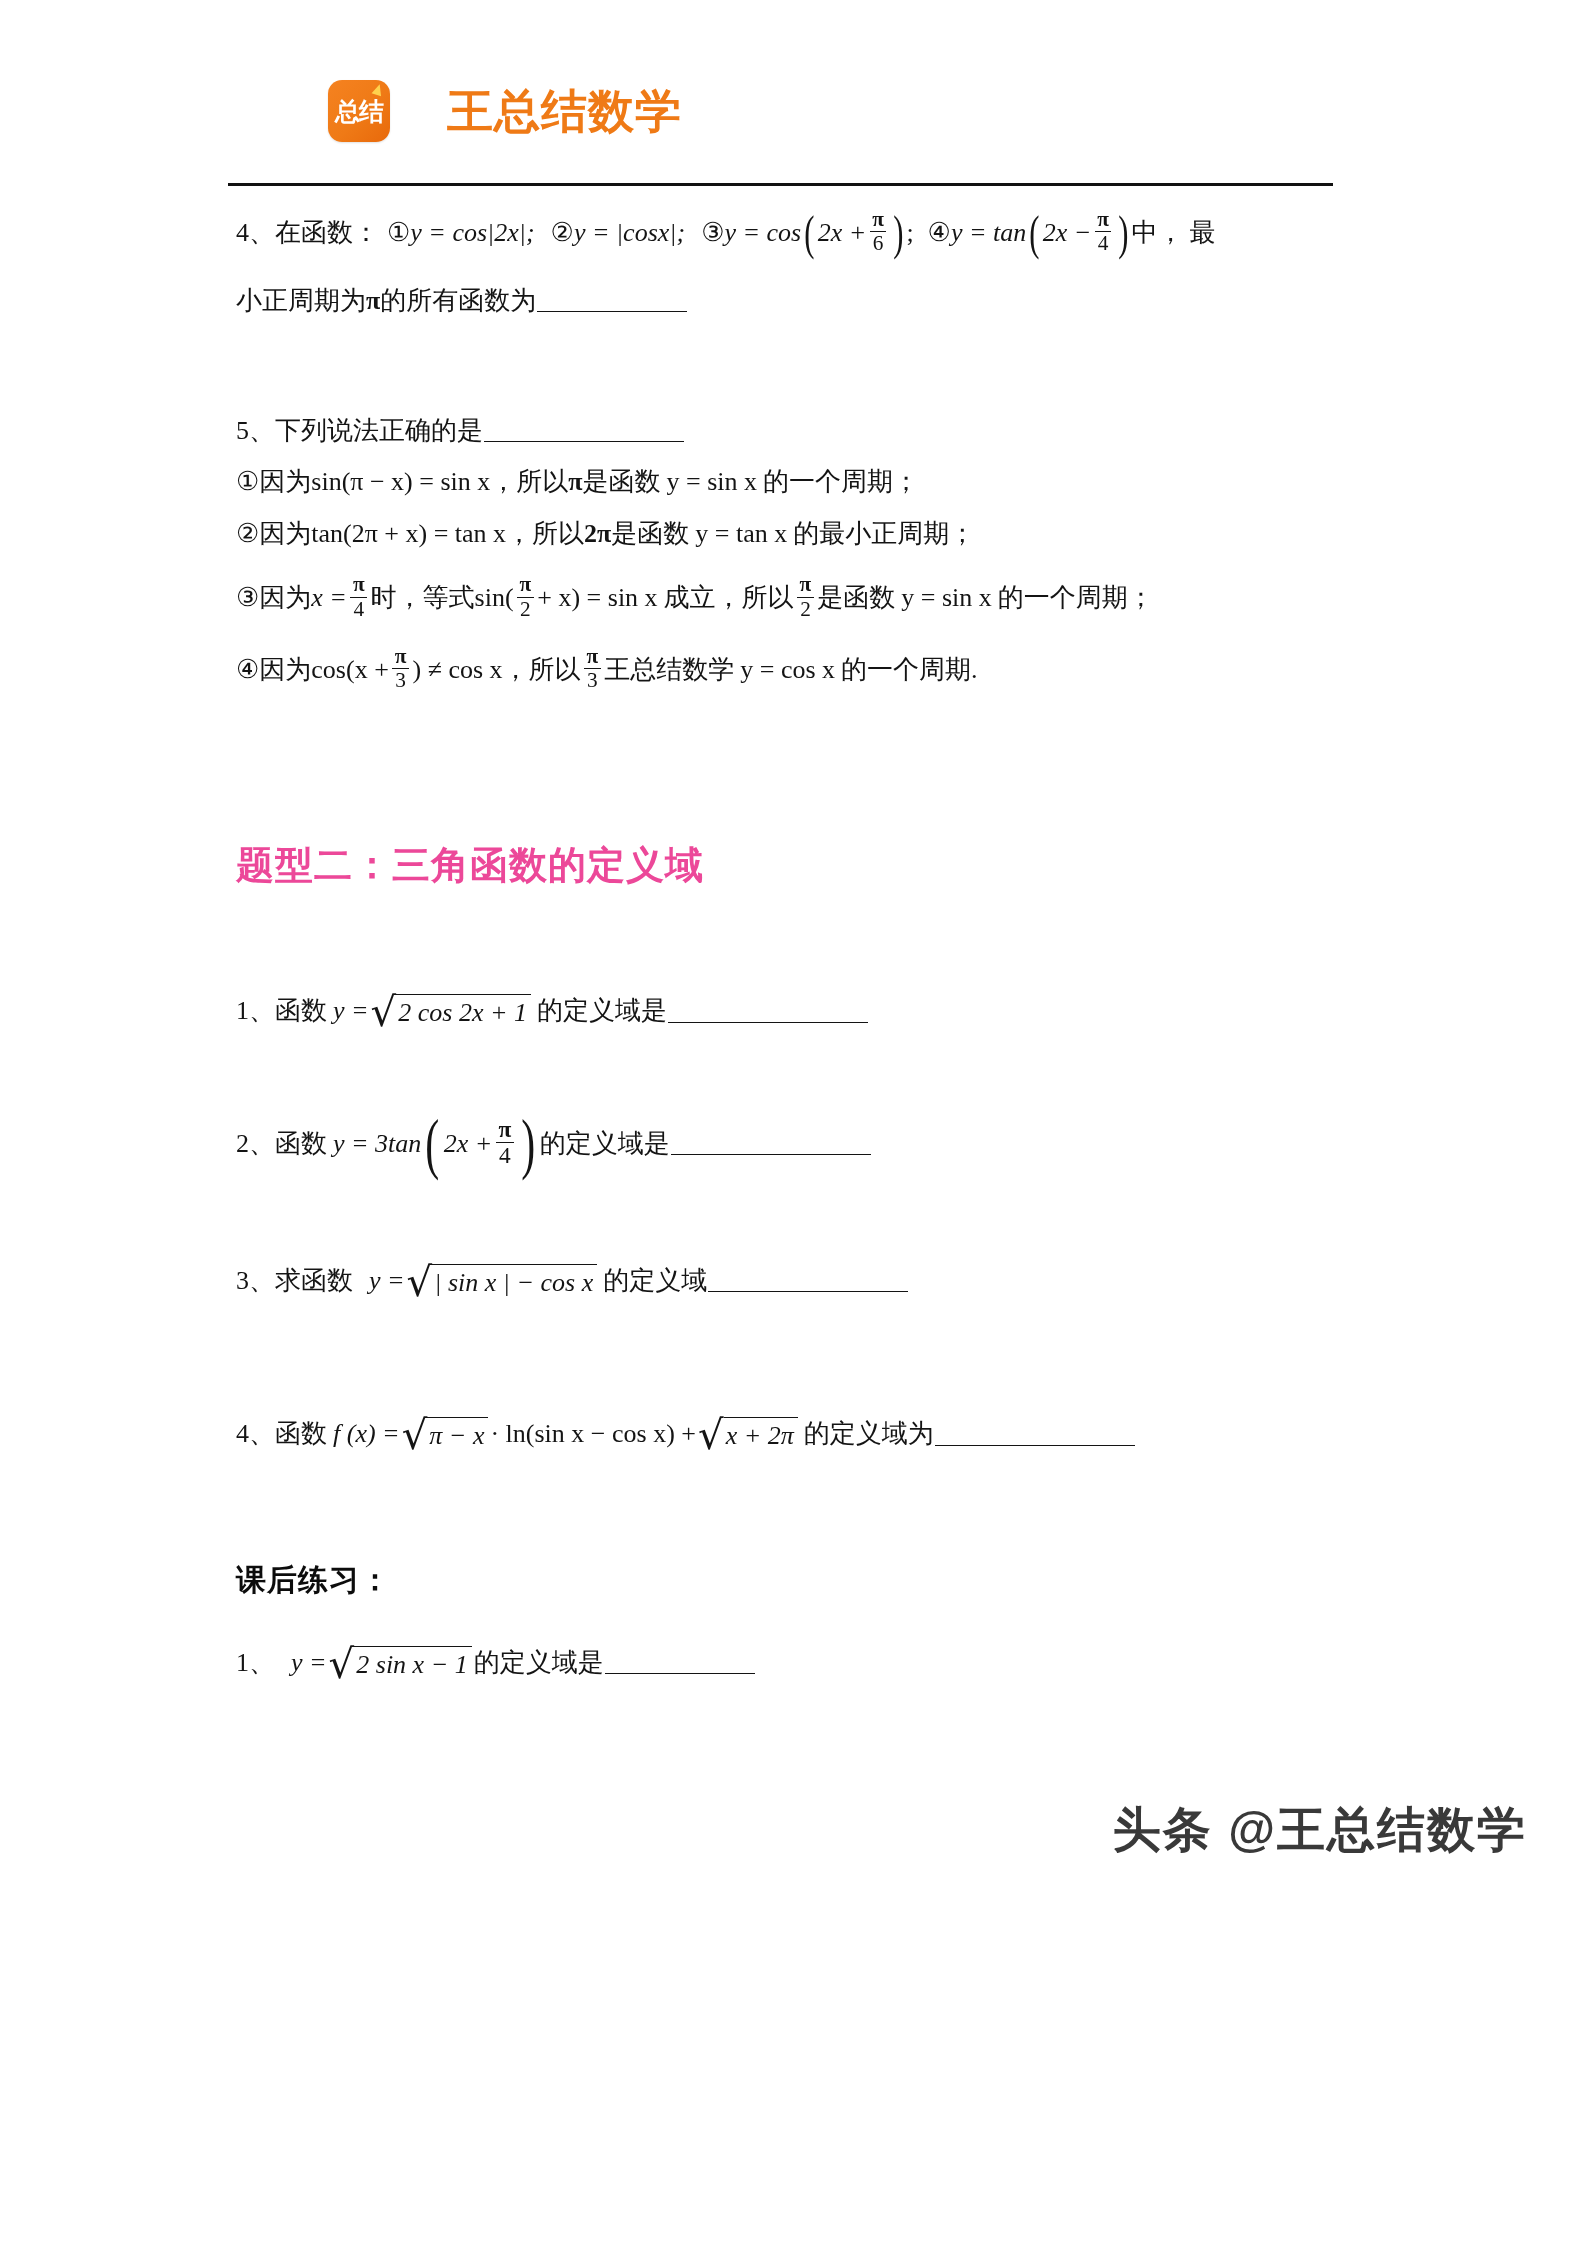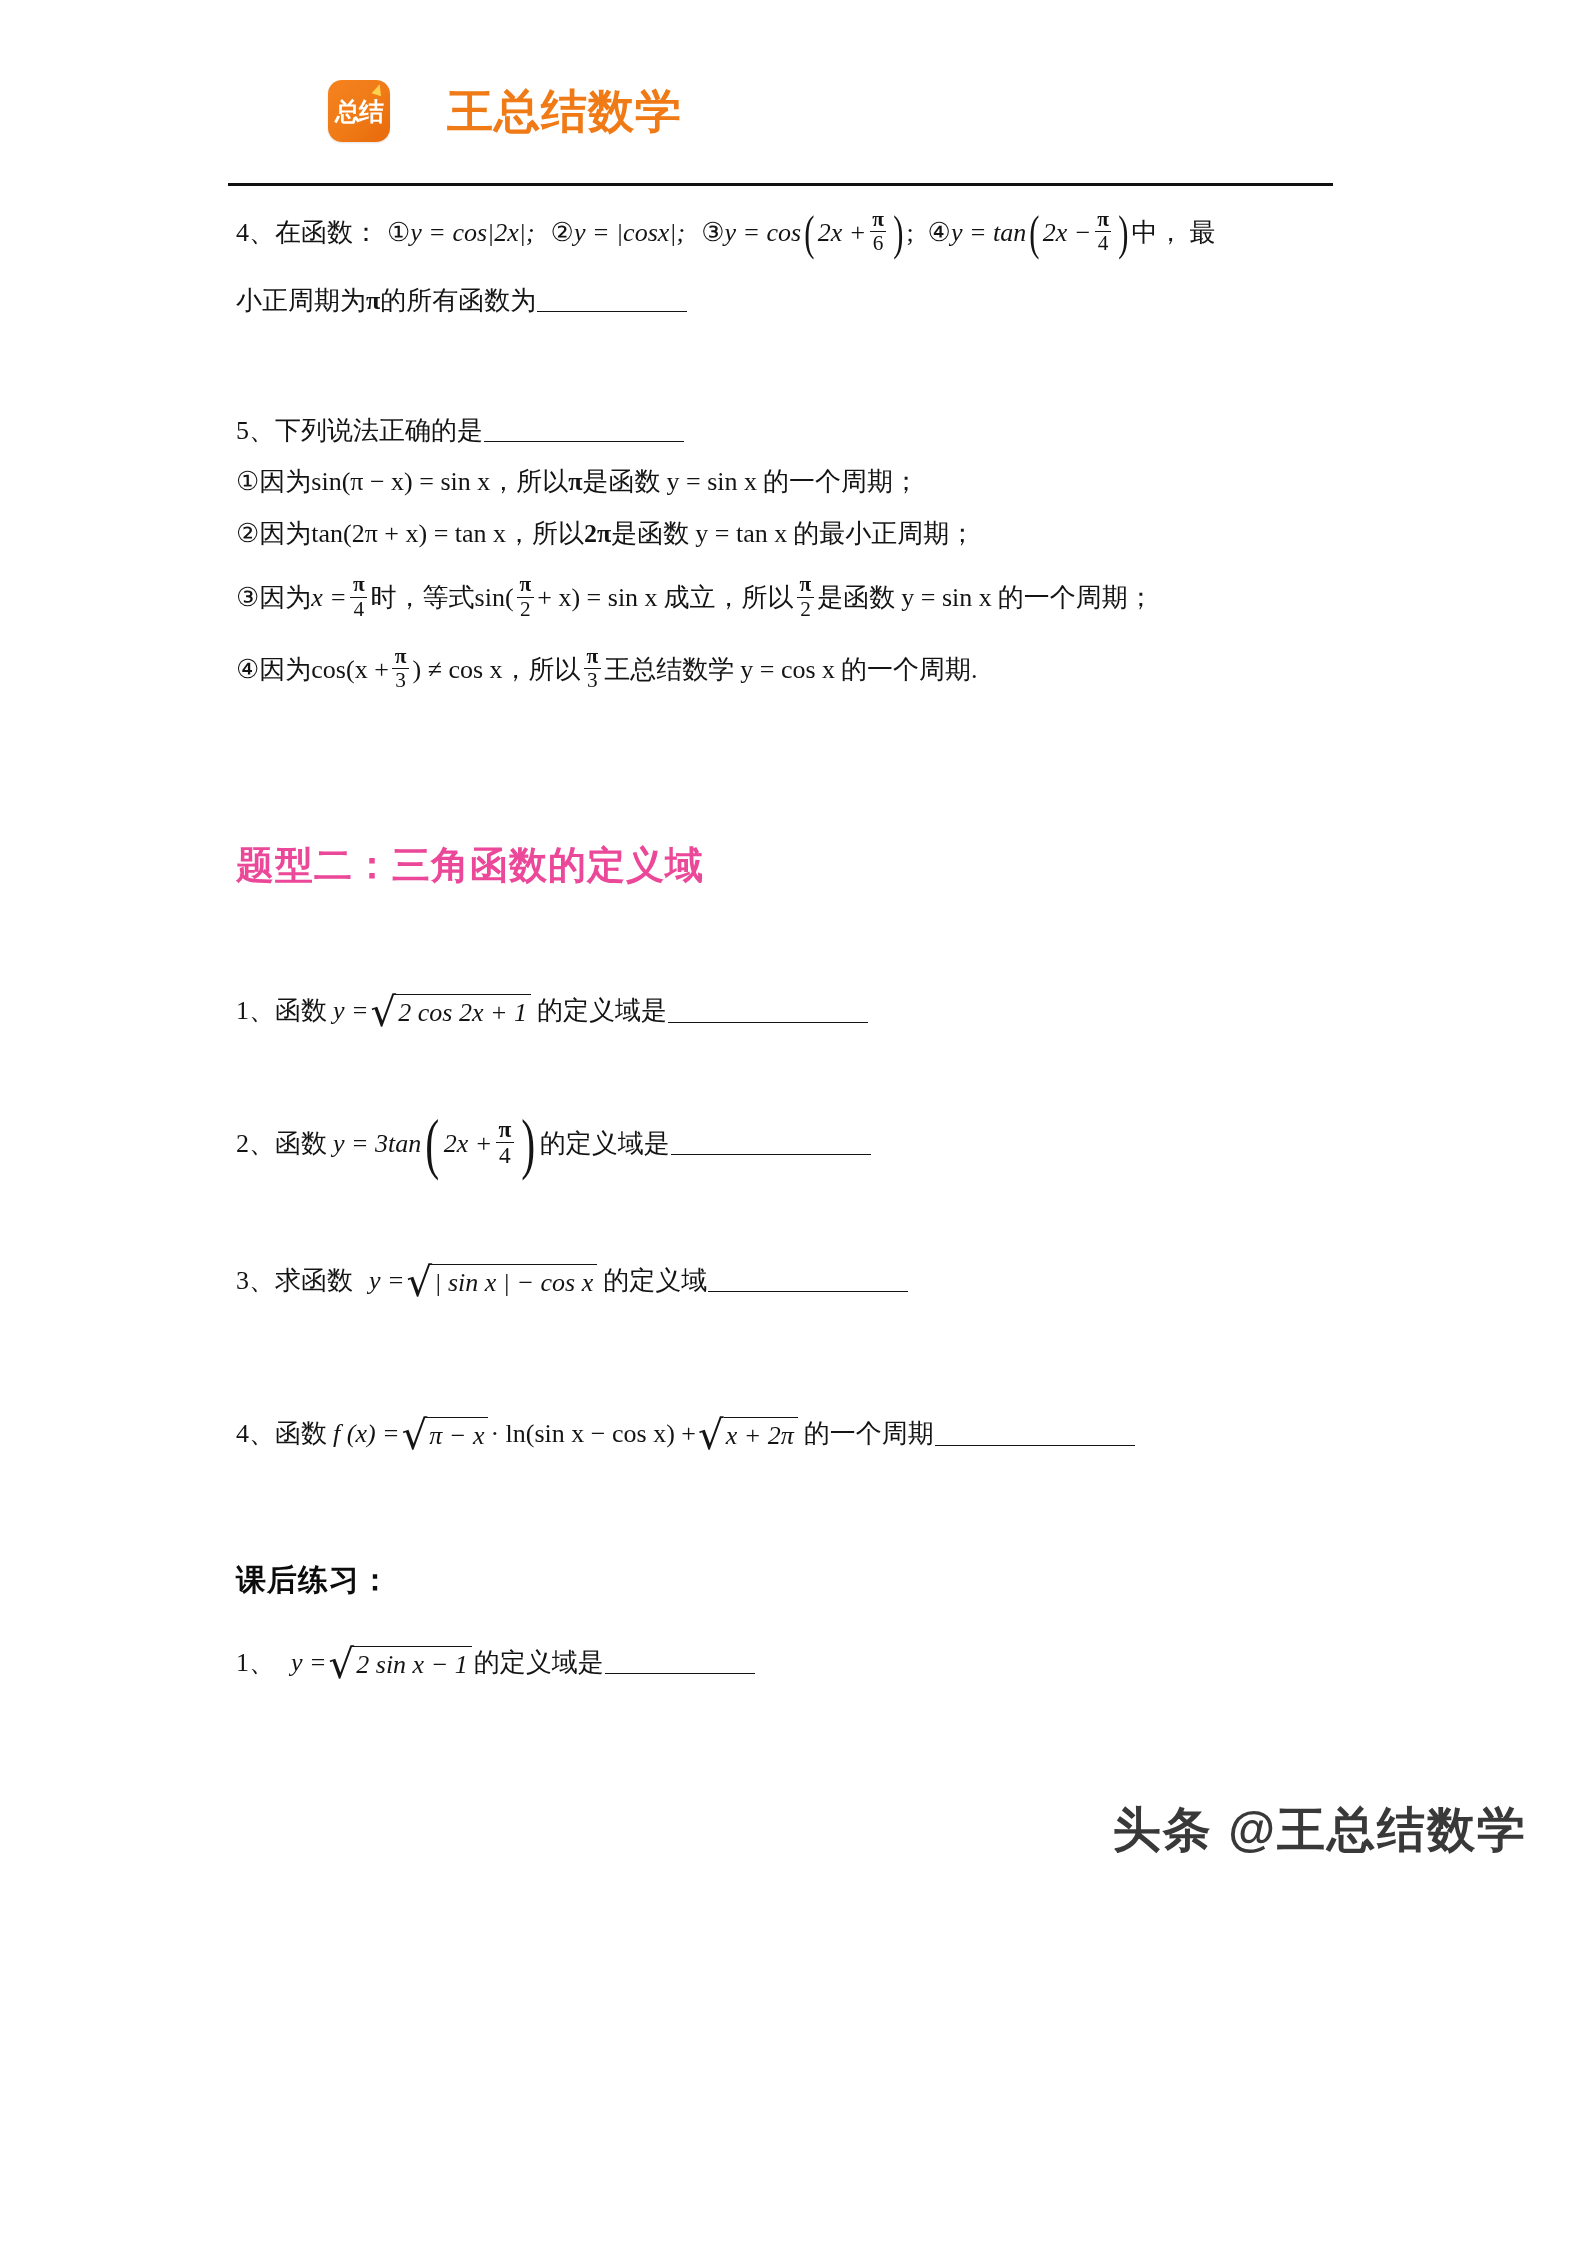--- a/index.html
+++ b/index.html
@@ -417,21 +417,21 @@
       <span class="sqrt">
         <span class="radical">√</span>
         <span class="radicand math it">π − x</span>
       </span>
       <span class="math up">· ln(sin x − cos x) +</span>
       <span class="sqrt">
         <span class="radical">√</span>
         <span class="radicand math it">x + 2π</span>
       </span>
       <span style="width:4px"></span>
-      <span class="cn">的一个周期</span>
+      <span class="cn">的定义域为</span>
       <span class="fill" style="width:200px"></span>
     </div>
 
     <div style="height:108px"></div>
     <div class="sub-title">课后练习：</div>
 
     <div style="height:44px"></div>
     <div class="qline">
       <span class="cn">1、</span>
       <span style="width:16px"></span>

